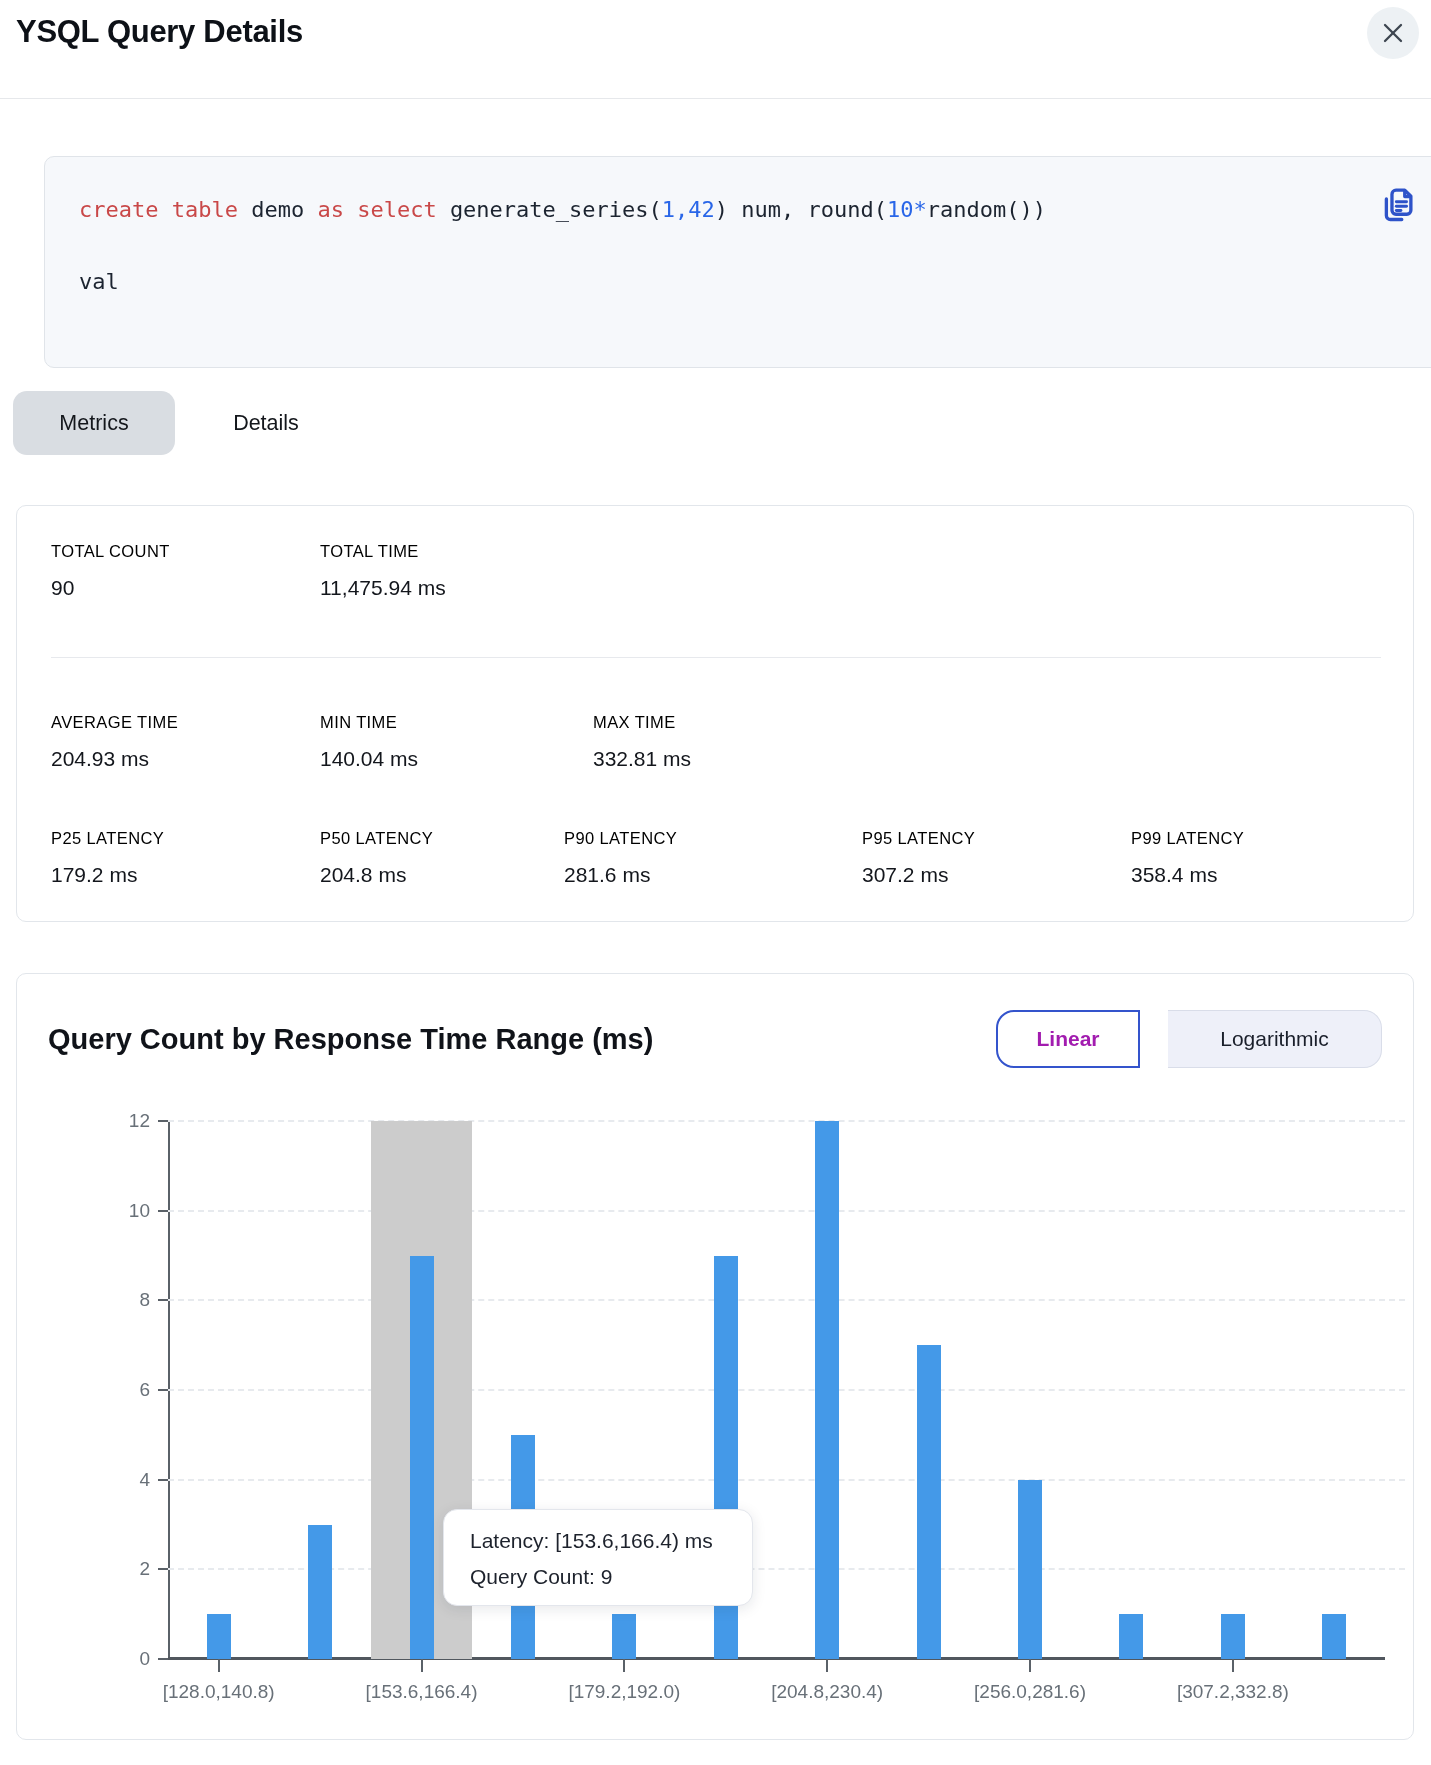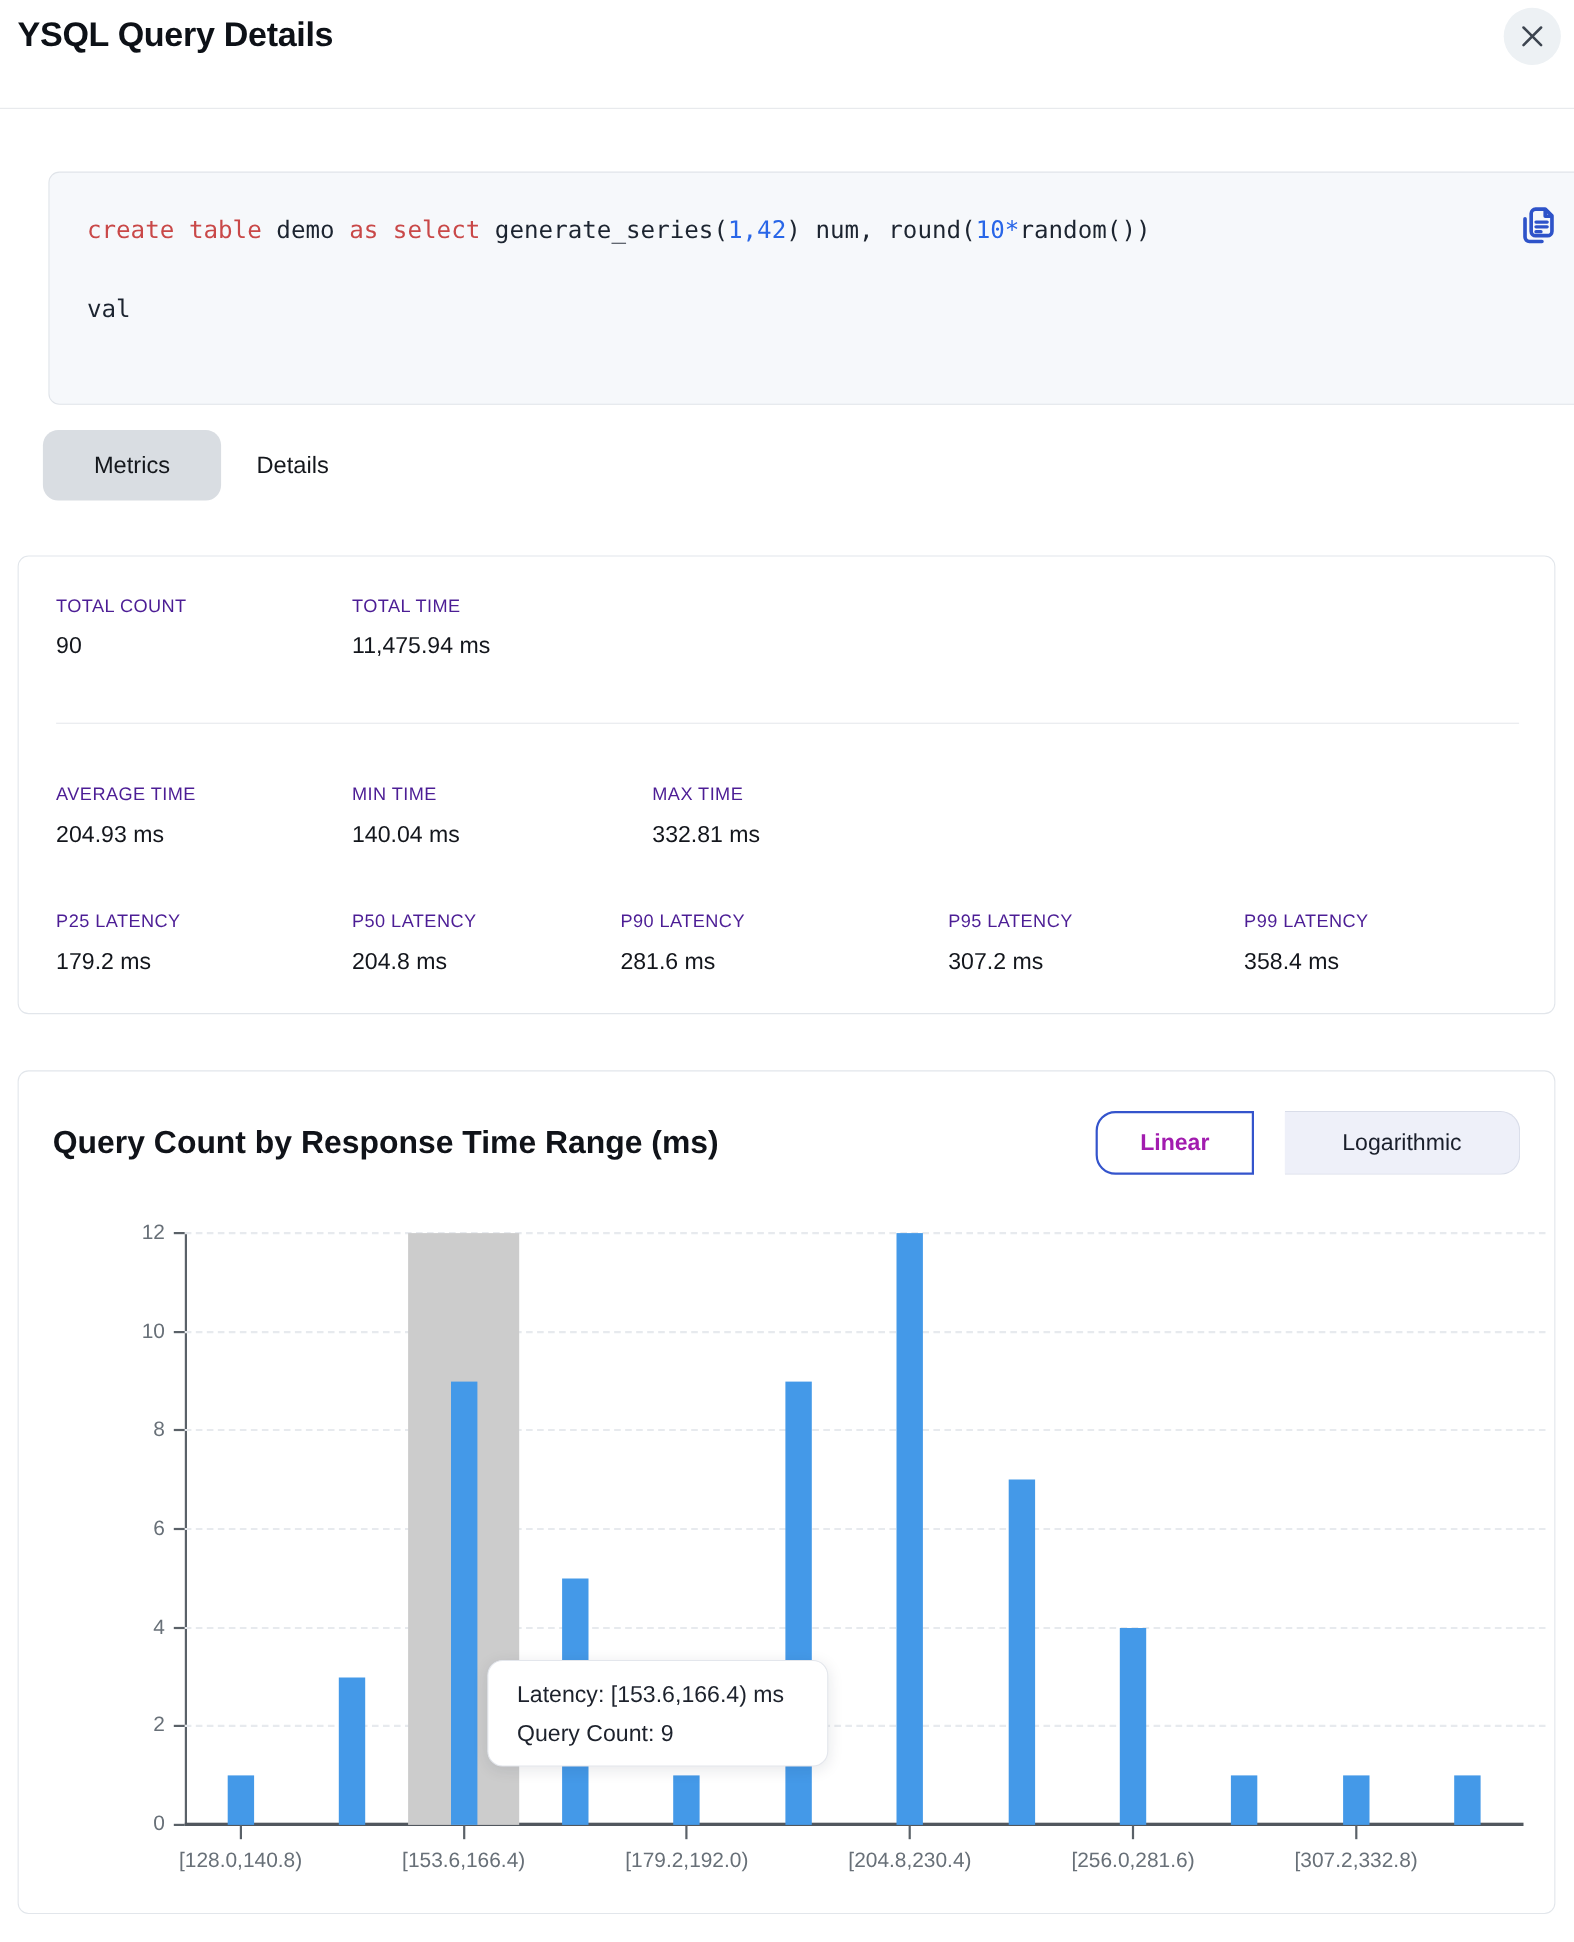--- a/index.html
+++ b/index.html
@@ -21,28 +21,28 @@
   .code-line.l1{top:40px;}
   .code-line.l2{top:112px;}
   .tok-kw{color:#c94848;}
   .tok-num{color:#2966e8;}
   .copy-btn{position:absolute;right:22px;top:26px;width:44px;height:44px;background:transparent;
             border:none;cursor:pointer;padding:0;}
 
   
   .tab{position:absolute;top:391px;height:64px;display:flex;align-items:center;justify-content:center;
        font-size:21.5px;color:#14171c;border:none;background:transparent;cursor:pointer;}
-  .tab.active{left:13px;width:162px;border-radius:14px;background:#d9dde2;margin-left:26px;}
+  .tab.active{left:13px;width:162px;border-radius:14px;background:#d9dde2;}
   .tab.plain{left:190px;width:152px;}
 
   
   .metrics-card{position:absolute;left:16px;top:505px;width:1398px;height:417px;box-sizing:border-box;
                 background:#fff;border:1px solid #e2e6eb;border-radius:10px;}
   .stat{position:absolute;width:260px;}
-  .stat .label{font-size:16.5px;color:#4c1d95;letter-spacing:.4px;}
+  .stat .label{font-size:16.5px;color:#000000;letter-spacing:.4px;}
   .stat .value{font-size:21px;color:#13161c;margin-top:15px;}
   .metrics-divider{position:absolute;left:34px;right:32px;top:151px;height:1px;background:#e7e9ed;}
 
   
   .chart-card{position:absolute;left:16px;top:973px;width:1398px;height:767px;box-sizing:border-box;
               background:#fff;border:1px solid #e2e6eb;border-radius:10px;}
   .chart-title{position:absolute;left:31px;top:49px;font-size:29px;font-weight:700;color:#101319;}
   .toggle{position:absolute;right:31px;top:36px;height:58px;display:flex;}
   .toggle button{font-family:"Liberation Sans",sans-serif;font-size:21px;cursor:pointer;box-sizing:border-box;}
   .toggle .seg-linear{width:144px;background:#fff;border:2px solid #3454cc;color:#a21caf;font-weight:700;

